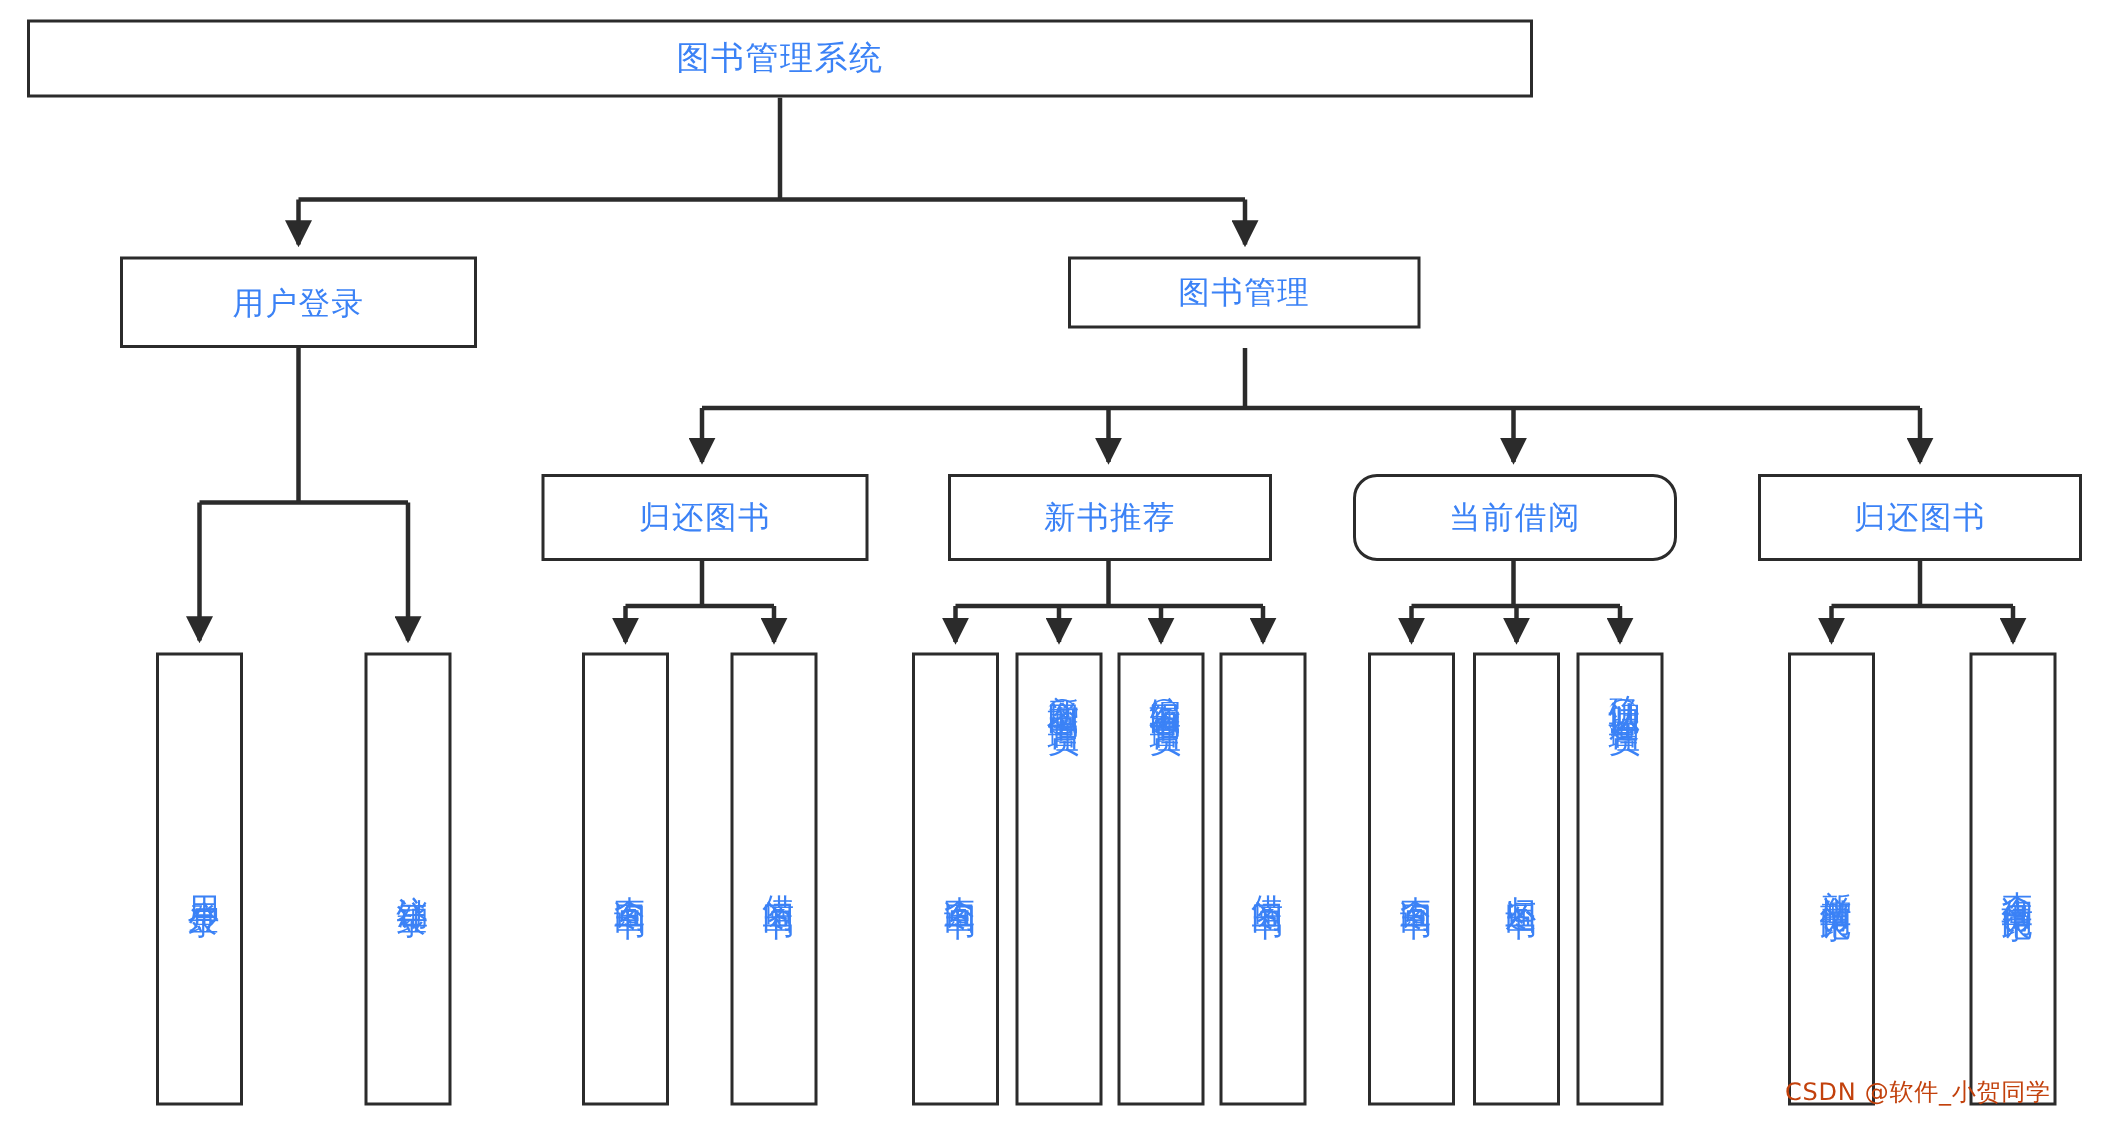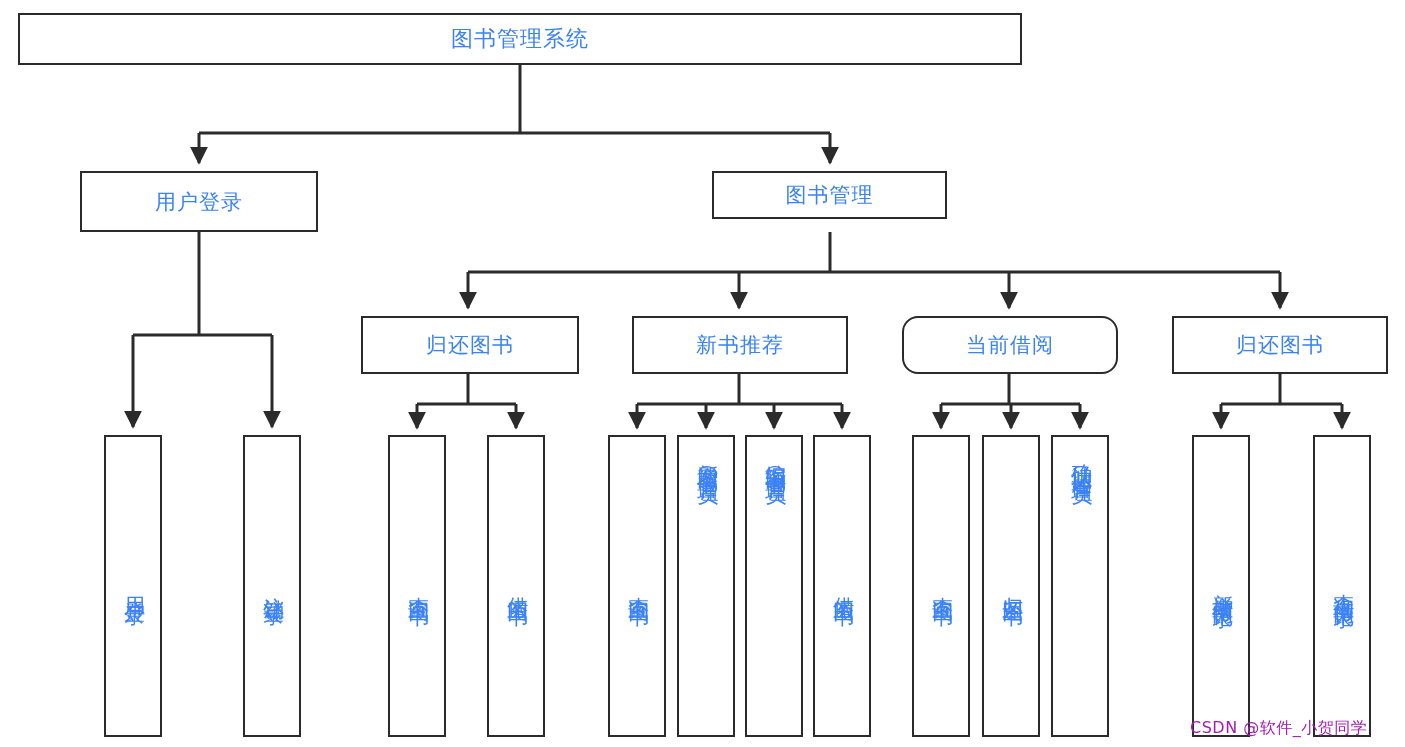--- a/index.html
+++ b/index.html
@@ -163,15 +163,15 @@
   <div class="node vert topal" id="n-lf-10" style="left: 1051px; top: 435px; width: 58px; height: 302px;">
     <span class="vtext">确认归还（管理员）</span>
   </div>
   <div class="node vert" id="n-lf-11" style="left: 1192px; top: 435px; width: 58px; height: 302px;">
     <span class="vtext">新增借阅记录</span>
   </div>
   <div class="node vert" id="n-lf-12" style="left: 1313px; top: 435px; width: 58px; height: 302px;">
     <span class="vtext">查询借阅记录</span>
   </div>
 
-  <div class="watermark" id="wm" style="left: 1190px; top: 718px; color: #a21caf;">CSDN @软件_小贺同学</div>
+  <div class="watermark" id="wm" style="left: 1190px; top: 718px; color: #c2410c;">CSDN @软件_小贺同学</div>
 
 </div>
 
 </body></html>

